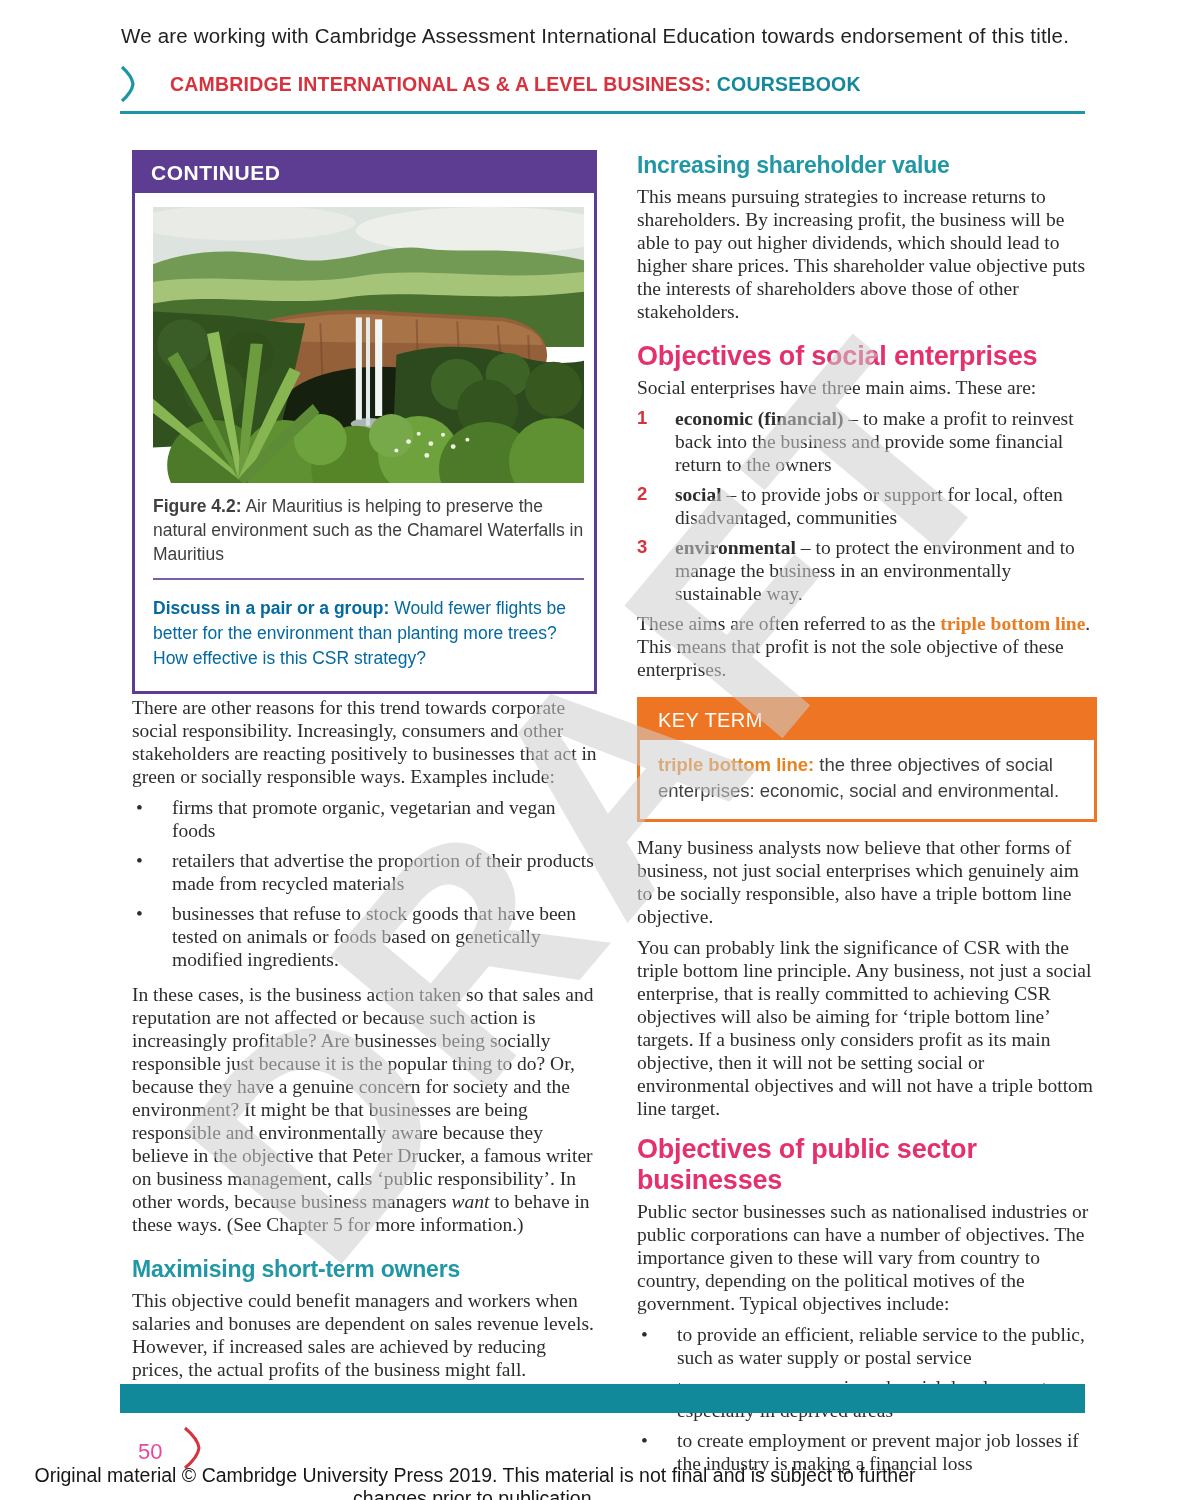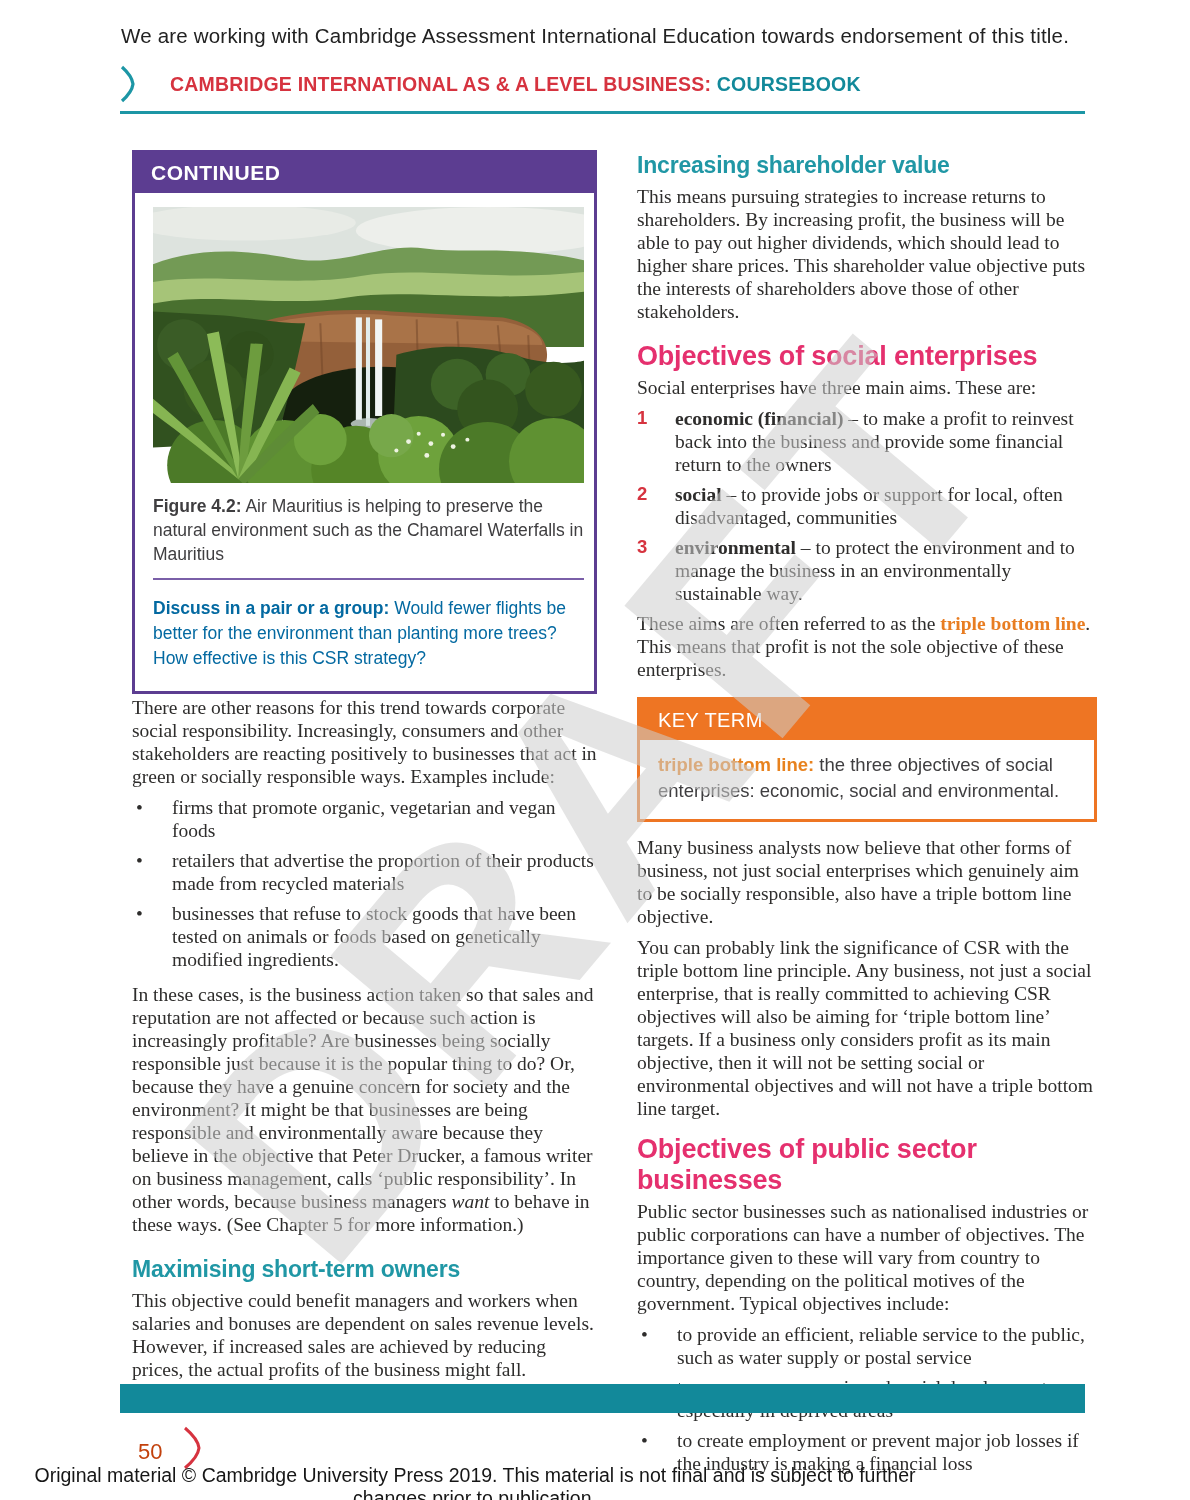--- a/index.html
+++ b/index.html
@@ -52,21 +52,21 @@
   
   .keyterm{border:3px solid #ee7523;margin-top:16px;background:#ffffff;}
   .kt-header{background:#ee7523;color:#ffffff;font-size:20px;height:40px;line-height:40px;
              padding-left:18px;letter-spacing:.4px;}
   .kt-body{margin:0;padding:12px 18px 16px 18px;font-size:18.5px;line-height:1.38;color:#3f3e40;}
   .kt-body .orange-sans{color:#e8821e;font-weight:bold;}
 
   
   .bottom-bar{position:absolute;top:1384px;left:120px;width:965px;height:29px;background:#12899a;}
   .pagenum-row{position:absolute;top:1424px;left:138px;display:flex;align-items:center;}
-  .pagenum{color:#c2410c;font-size:22px;margin-right:18px;margin-top:8px;}
+  .pagenum{color:#ec4899;font-size:22px;margin-right:18px;margin-top:8px;}
   .copyright{position:absolute;top:1464px;left:0;width:950px;text-align:center;
              font-size:19.5px;color:#161616;}
 
   
   .watermark{position:absolute;top:650px;left:25px;width:1140px;text-align:center;
              font-size:300px;font-weight:bold;font-family:"Liberation Sans",sans-serif;
              color:rgba(205,205,205,0.55);letter-spacing:12px;line-height:1;
              transform:rotate(-50deg);pointer-events:none;z-index:40;}
 </style>
 </head>

